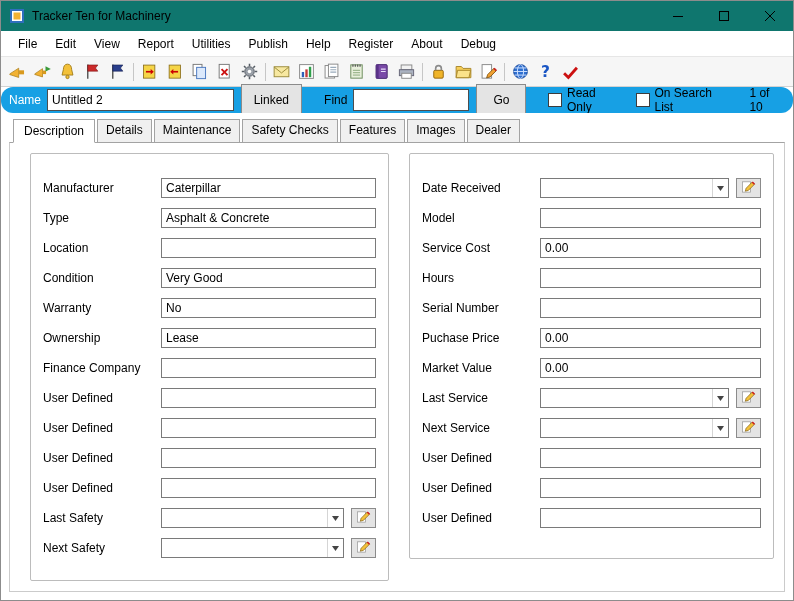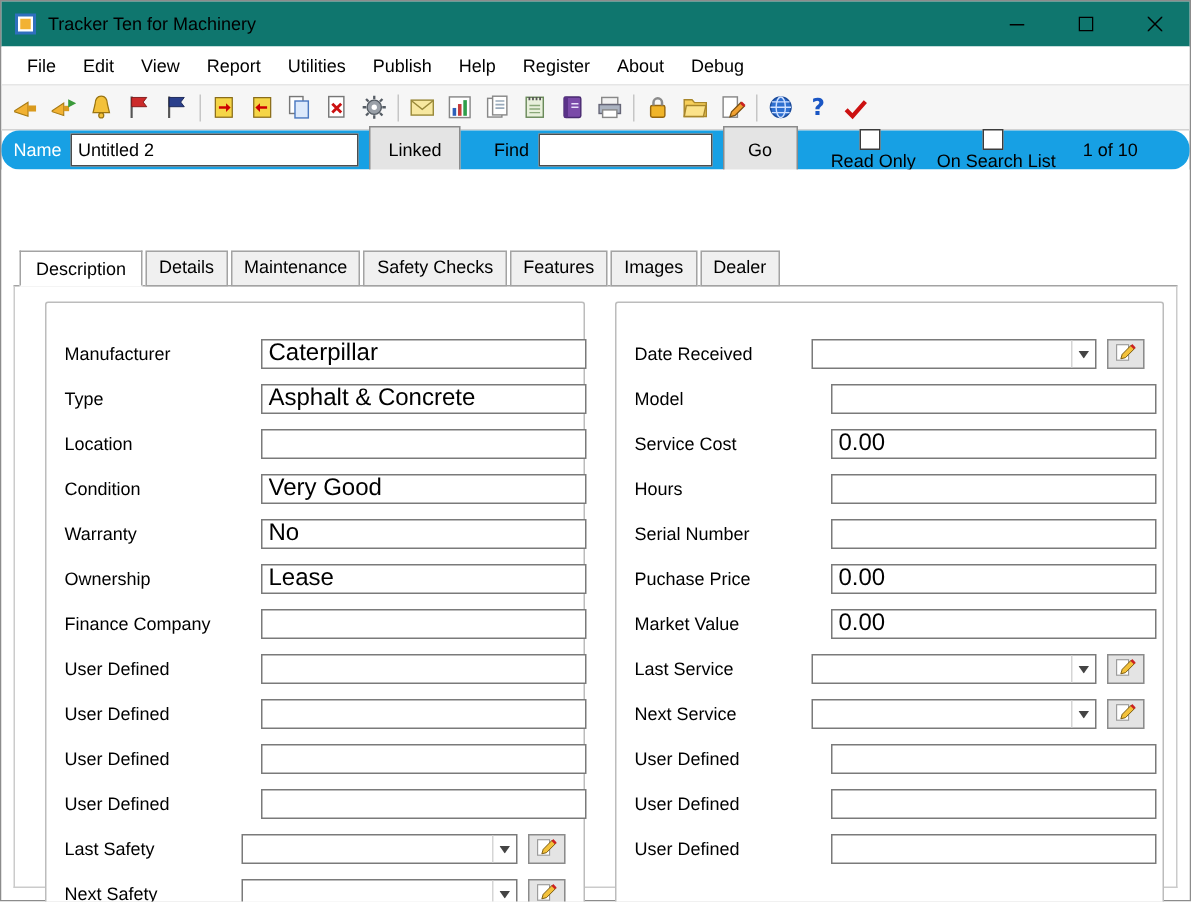--- a/index.html
+++ b/index.html
@@ -29,43 +29,43 @@
   .navbar{height:26px;flex:none;display:flex;align-items:center;background:#17a0e4;padding:0 8px;border-radius:12px;}
   .nv-name{color:#fff;margin-right:6px;}
   .name-input{width:182px;height:18px;border:1px solid #4d4d4d;font-size:12px;padding:1px 4px;
     font-family:"Liberation Sans",sans-serif;}
   .btn{background:#e4e4e4;border:1px solid #8b8b8b;height:32px;font-size:12px;padding:0 12px;
     margin-left:7px;cursor:default;font-family:"Liberation Sans",sans-serif;}
   .nv-find{color:#000;margin-left:22px;margin-right:6px;}
   .find-input{width:106px;height:18px;border:1px solid #4d4d4d;font-size:12px;padding:1px 4px;
     font-family:"Liberation Sans",sans-serif;}
   .btn-go{padding:0 16px;}
-  .chk{display:flex;align-items:center;margin-left:22px;color:#000;flex-direction:column;}
+  .chk{display:flex;align-items:center;margin-left:22px;color:#000;}
   .chk .box{width:12px;height:12px;background:#fff;border:1px solid #3c3c3c;margin-right:5px;cursor:default;}
   .chk + .chk{margin-left:14px;}
   .rec-count{margin-left:18px;color:#000;}
 
   
   .main{flex:1;display:flex;flex-direction:column;padding:6px 8px 8px 8px;background:#fff;min-height:0;}
-  .tabs{display:flex;padding-left:4px;margin-top:48px;}
+  .tabs{display:flex;padding-left:4px;}
   .tab{border:1px solid #a3a3a3;background:#f0f0f0;padding:3px 8px 4px 8px;margin-right:2px;
     margin-bottom:-1px;font-size:12px;cursor:default;position:relative;}
   .tab.active{background:#fff;border-bottom-color:#fff;z-index:2;padding:4px 10px;}
   .tabpage{flex:1;border:1px solid #cbcbcb;border-top-color:#a3a3a3;display:flex;
     align-items:flex-start;gap:20px;padding:10px 10px 0 20px;min-height:0;}
 
   
   .groupbox{border:1px solid #bcbcbc;border-radius:2px;box-sizing:border-box;background:#fff;
     padding:24px 12px 0 12px;}
   .groupbox.gleft{width:360px;height:428px;}
   .groupbox.gright{width:366px;height:406px;}
   .field-row{display:flex;align-items:center;height:20px;margin-bottom:10px;}
   .field-label{width:118px;flex:none;font-size:12px;}
   .text-input{flex:1;height:20px;box-sizing:border-box;border:1px solid #7a7a7a;background:#fff;
-    font-size:16px;padding:1px 4px;font-family:"Liberation Sans",sans-serif;margin-left:13px;}
+    font-size:12px;padding:1px 4px;font-family:"Liberation Sans",sans-serif;}
   .date-wrap{flex:1;display:flex;align-items:center;}
   .date-input{flex:1;height:20px;box-sizing:border-box;border:1px solid #7a7a7a;background:#fff;
     display:flex;align-items:center;padding-left:4px;cursor:default;}
   .date-text{flex:1;font-size:12px;}
   .dd-arrow{width:15px;height:100%;display:flex;align-items:center;justify-content:center;
     border-left:1px solid #d5d5d5;cursor:default;}
   .edit-btn{width:25px;height:20px;flex:none;margin-left:7px;background:#e4e4e4;
     border:1px solid #8b8b8b;display:flex;align-items:center;justify-content:center;padding:0;cursor:default;}
 </style>
 </head>

